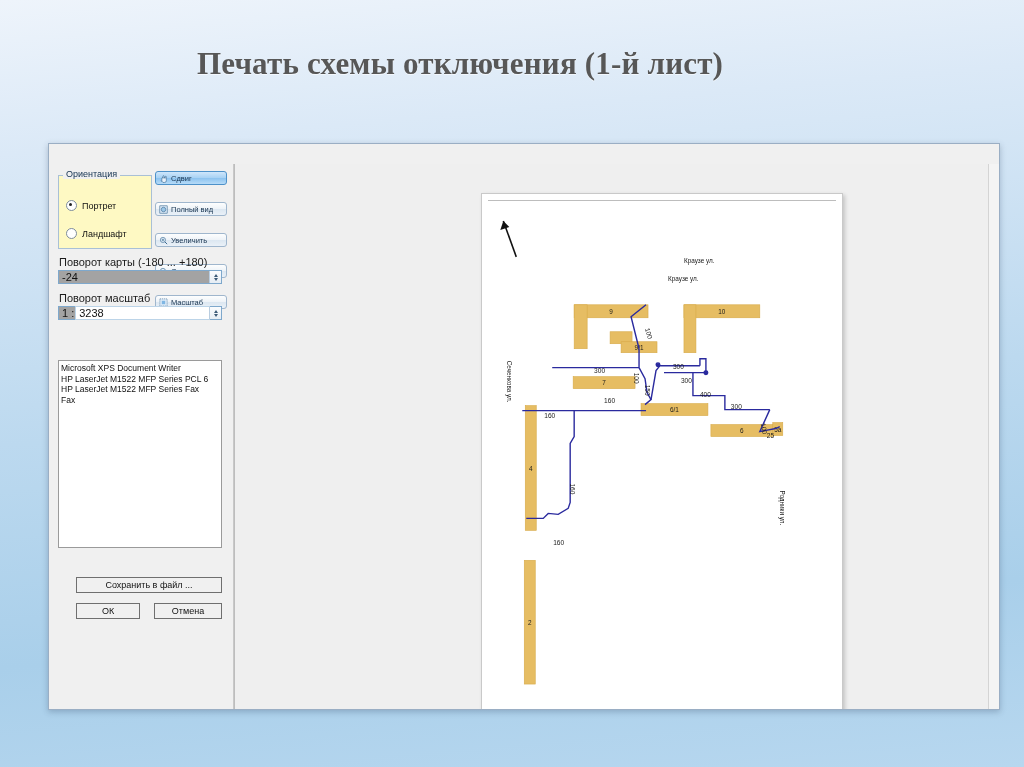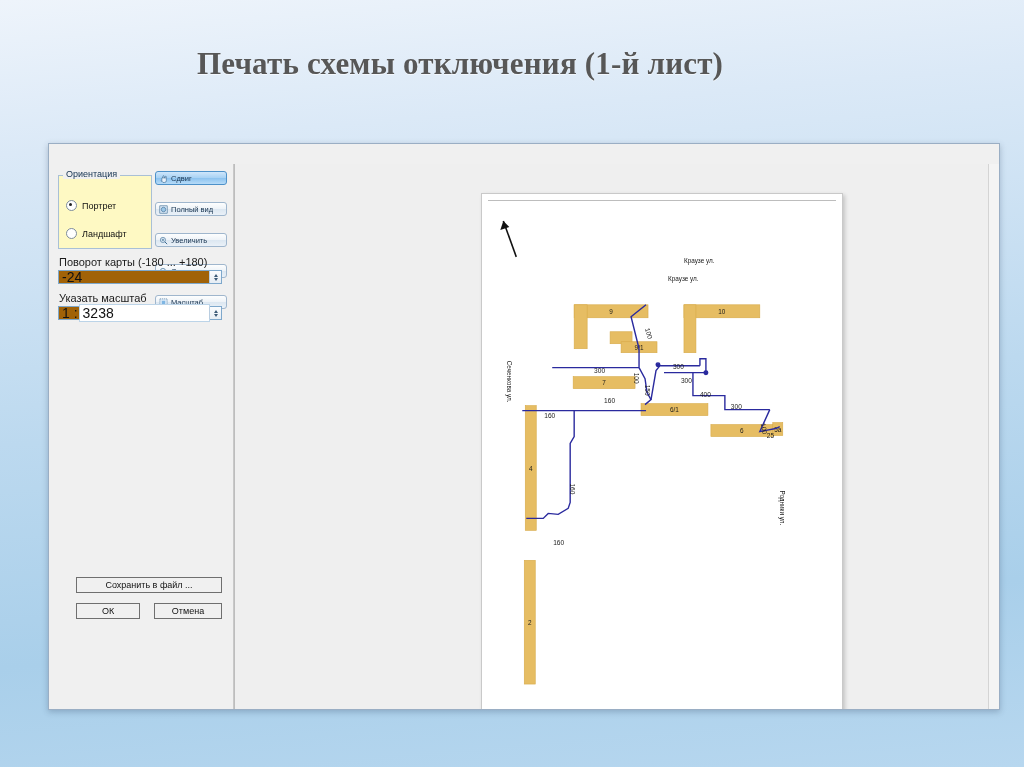--- a/index.html
+++ b/index.html
@@ -75,22 +75,22 @@
   }
   .tool-btn.active{
     background:linear-gradient(180deg,#cfe6fb 0%,#a8d2f4 48%,#8dc3ef 52%,#b6dbf8 100%);
     border-color:#4d91c9;
   }
   .tool-ico{width:9px;height:9px;flex:0 0 auto;display:block;}
 
   .field-label{position:absolute;left:10px;font-size:11px;color:#1a1a1a;}
   .spin-field{
     position:absolute;left:9px;height:14px;
-    border:1px solid #7ea8cc;background:#a16207;box-sizing:border-box;
-    display:flex;align-items:center;font-size:14px;color:#111;
+    border:1px solid #7ea8cc;background:#a3a3a3;box-sizing:border-box;
+    display:flex;align-items:center;font-size:11px;color:#111;
   }
   .spin-field .val{padding-left:3px;flex:1;white-space:nowrap;}
   .spin-btns{
     width:11px;height:100%;border-left:1px solid #b9cde0;
     background:linear-gradient(180deg,#fafcfe,#e6edf4);
     display:flex;flex-direction:column;justify-content:center;align-items:center;cursor:pointer;
   }
   .spin-btns i{display:block;width:0;height:0;border-left:2.5px solid transparent;border-right:2.5px solid transparent;}
   .spin-btns i.up{border-bottom:3px solid #3c5a77;margin-bottom:1px;}
   .spin-btns i.dn{border-top:3px solid #3c5a77;}
@@ -199,30 +199,36 @@
 
       <span class="field-label" style="top:92px">Поворот карты (-180 ... +180)</span>
       <div class="spin-field" style="top:106px;width:164px">
         <span class="val">-24</span>
         <span class="spin-btns">
             <i class="up"></i>
             <i class="dn"></i>
           </span>
       </div>
 
-      <span class="field-label" style="top:128px">Указать масштаб</span>
+      <span class="field-label" style="top:128px">Поворот масштаб</span>
       <div class="spin-field" style="top:142px;width:164px">
         <span class="val" style="flex:0 0 auto;padding-right:2px;">1 :</span>
         <span class="val" style="background:#fff;outline:1px solid #bcd4e8;">3238</span>
         <span class="spin-btns">
             <i class="up"></i>
             <i class="dn"></i>
           </span>
       </div>
 
+      <div id="printer-list">
+        <div class="printer-item">Microsoft XPS Document Writer</div>
+        <div class="printer-item">HP LaserJet M1522 MFP Series PCL 6</div>
+        <div class="printer-item">HP LaserJet M1522 MFP Series Fax</div>
+        <div class="printer-item">Fax</div>
+      </div>
 
       <div class="dlg-btn" id="save-file-button">Сохранить в файл ...</div>
       <div class="dlg-btn" id="ok-button">ОК</div>
       <div class="dlg-btn" id="cancel-button">Отмена</div>
     </div>
 
     <div id="preview-area">
       <div id="page-sheet">
         <div id="page-inner">
           <svg id="map-svg" viewBox="0 0 348 513">

